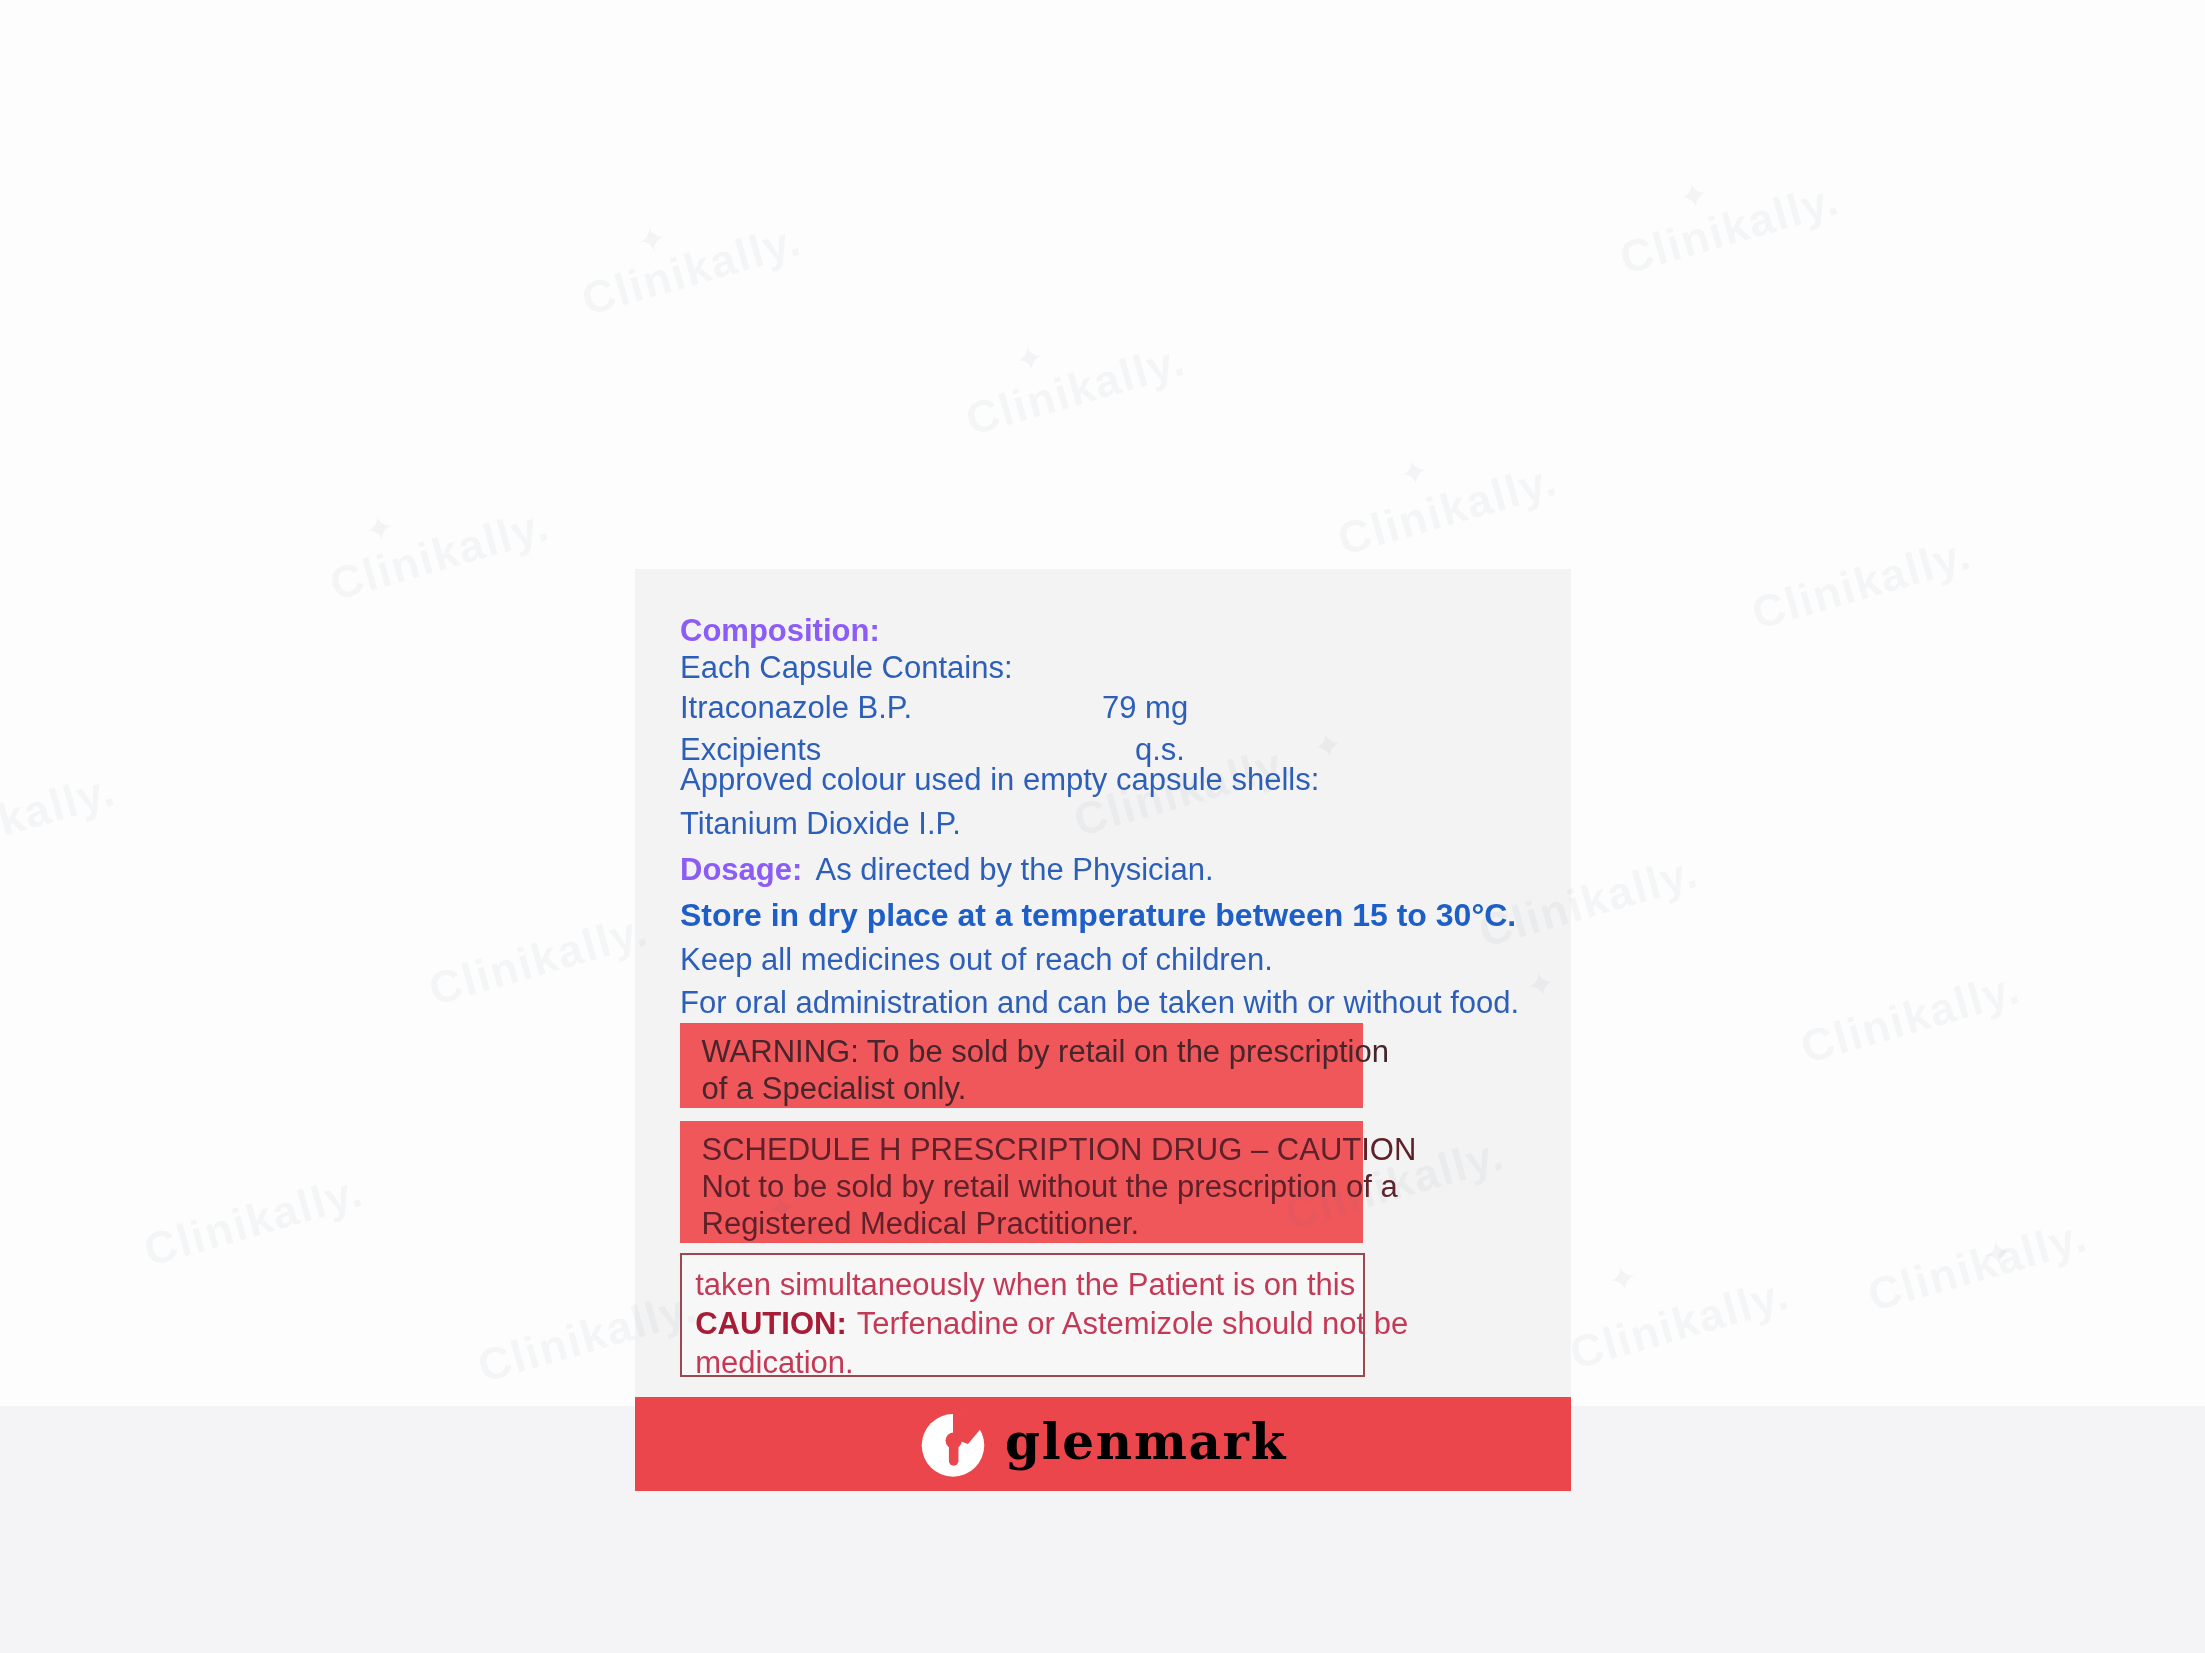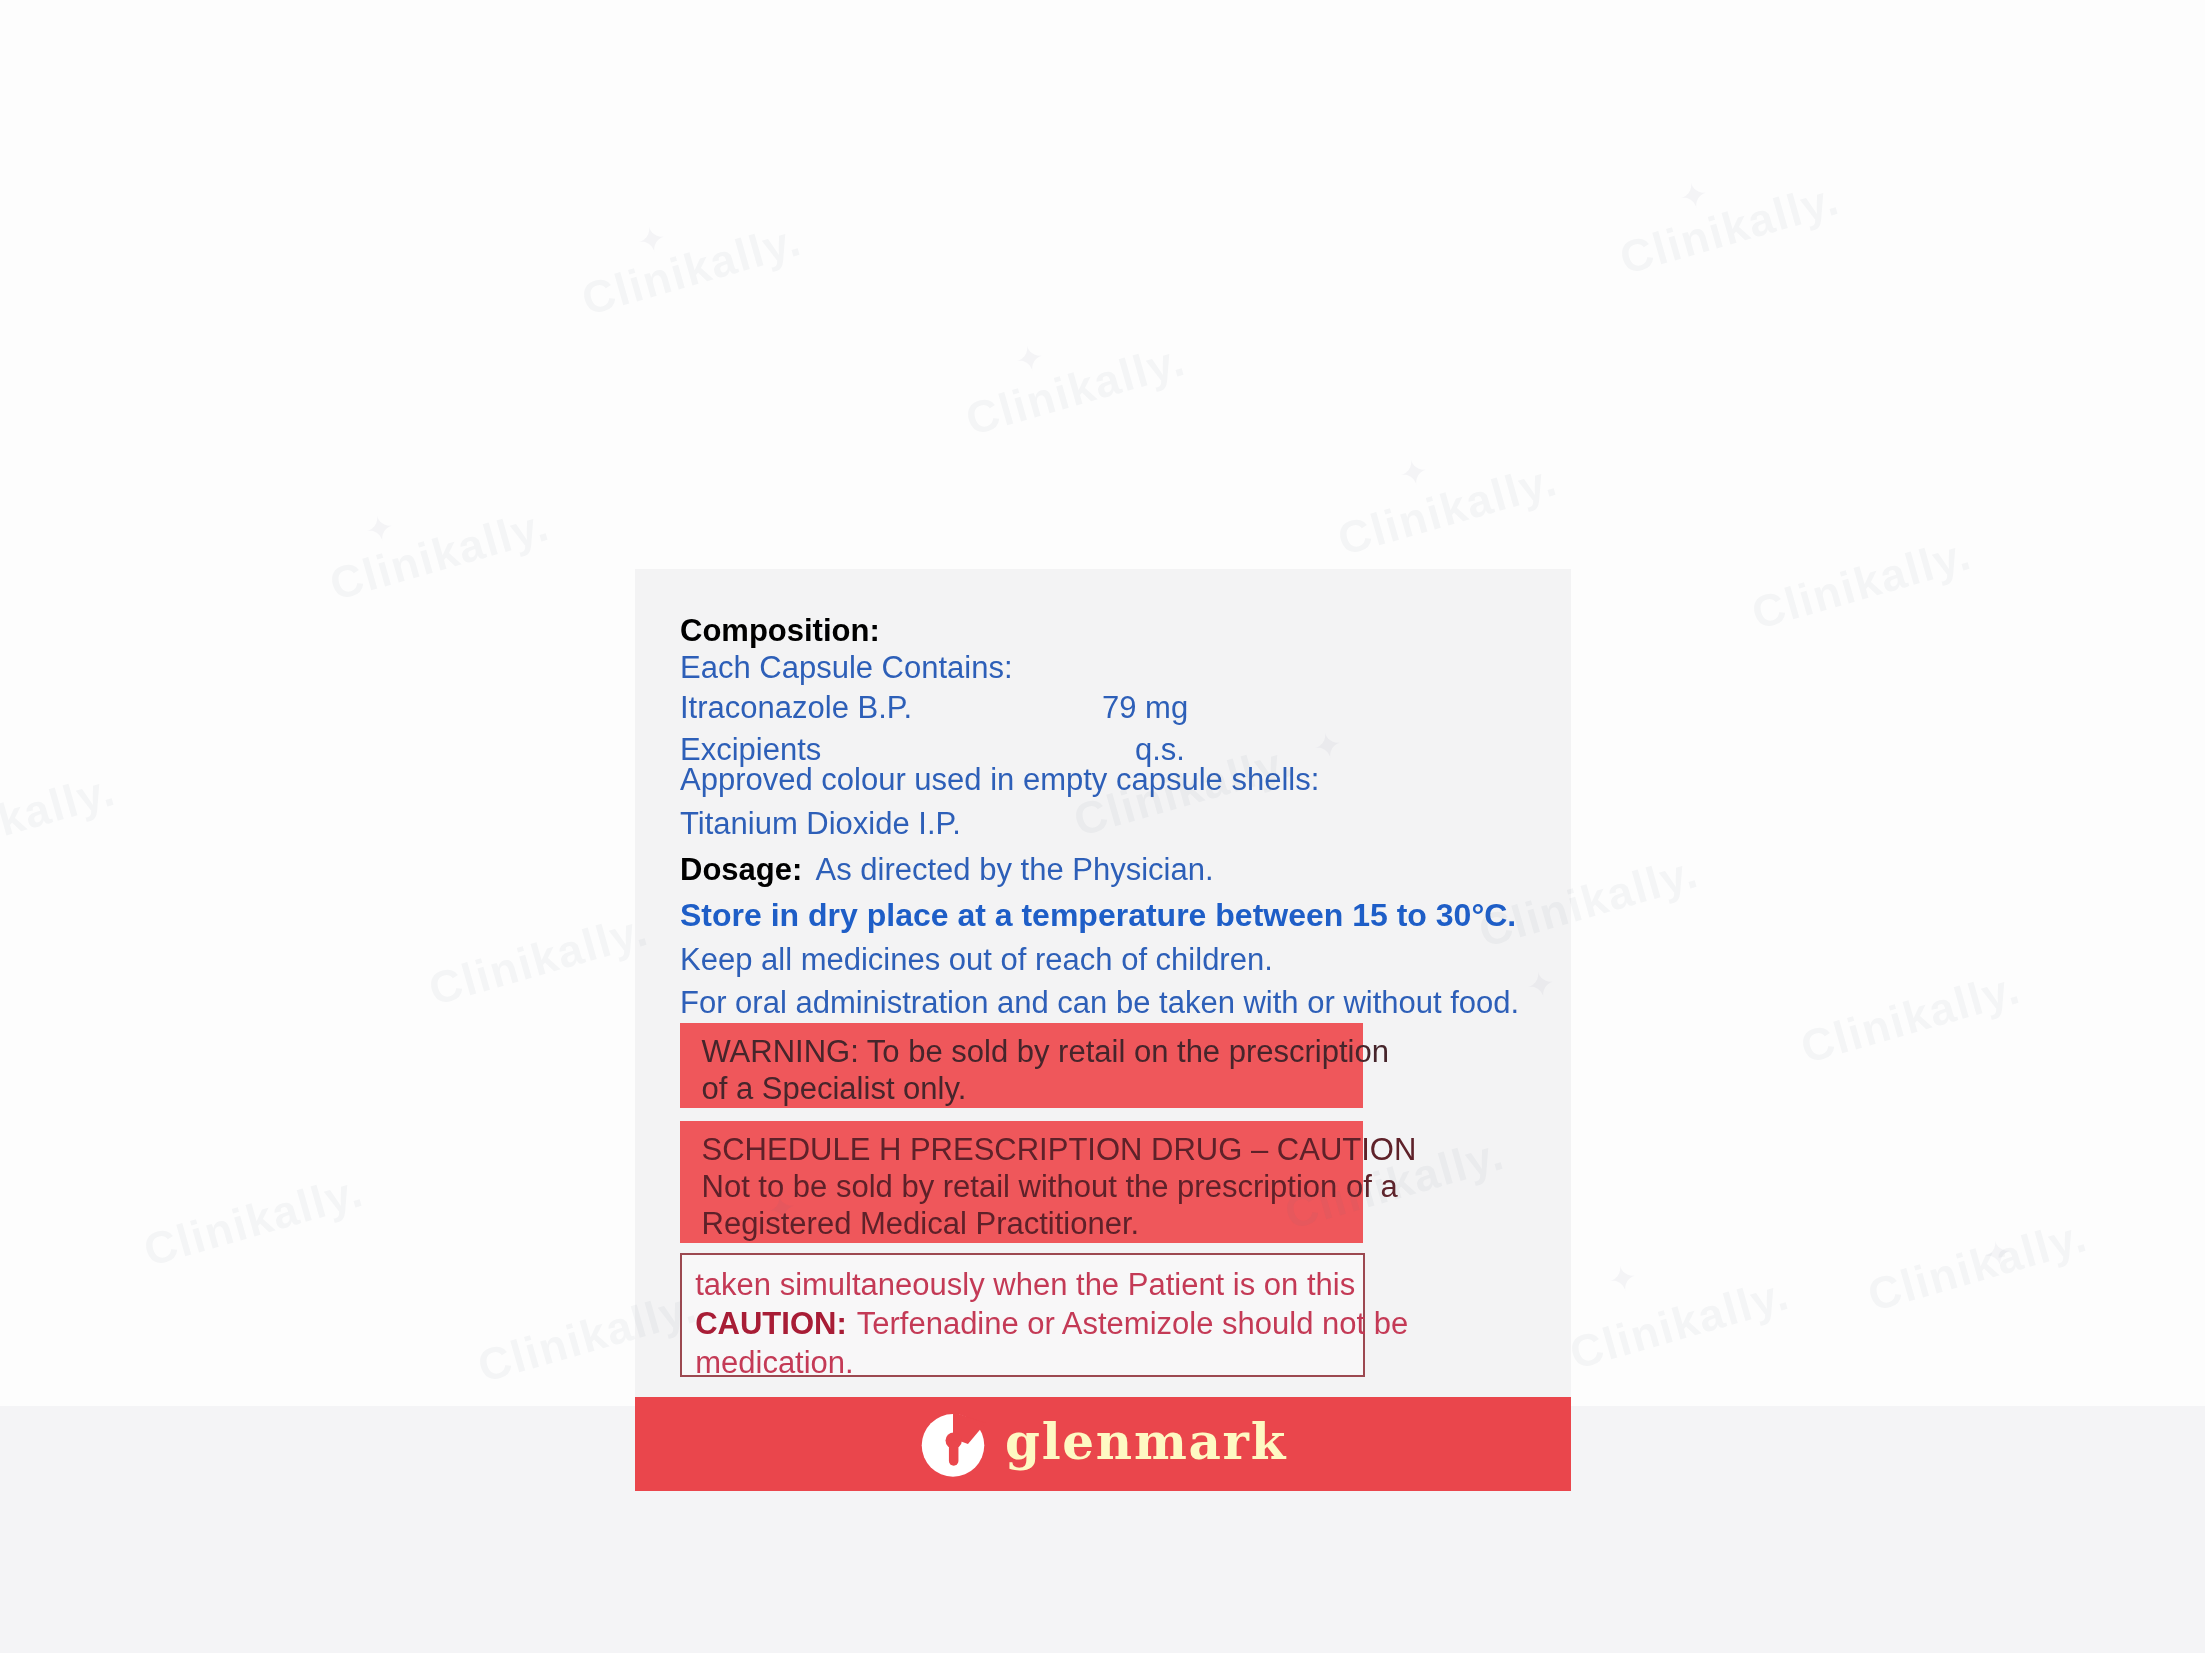--- a/index.html
+++ b/index.html
@@ -28,21 +28,21 @@
   }
   
   .label{
     position:absolute;left:635px;top:569px;width:936px;height:922px;
     background:#f3f3f4;z-index:2;
   }
   .line{
     position:absolute;left:45px;white-space:nowrap;
     font-size:31px;line-height:1.1;color:#2d5fb8;
   }
-  .hd{color:#000000;font-weight:700;margin-right:13.2px;}
+  .hd{color:#8b5cf6;font-weight:700;margin-right:13.2px;}
   .val{position:absolute;top:0;}
   .bold-blue{color:#1e5ec7;font-weight:700;font-size:32px;}
   .redbox{
     position:absolute;left:45px;width:683px;background:#ef575b;
     box-sizing:border-box;padding:10px 8.3px 0 21.5px;
   }
   .redbox .bl{font-size:31px;line-height:37px;white-space:nowrap;}
   .warnbox .bl{color:#46252b;}
   .schedbox .bl{color:#5e2129;}
   .cautionbox{
@@ -52,21 +52,21 @@
   }
   .cautionbox .bl{font-size:31px;line-height:39px;color:#c43a56;white-space:nowrap;}
   .cautionbox .chd{color:#a81d36;font-weight:700;margin-right:10px;}
   
   .band{
     position:absolute;left:0;top:828px;width:936px;height:94px;
     background:#ea464c;display:flex;align-items:center;justify-content:center;gap:18px;
   }
   .brand-name{
     font-family:"DejaVu Serif",serif;font-weight:700;font-size:50px;
-    color:#fef9c3;letter-spacing:1.7px;line-height:1;padding-bottom:5px;
+    color:#000000;letter-spacing:1.7px;line-height:1;padding-bottom:5px;
   }
   .logo-g{width:68px;height:68px;display:block;}
 </style>
 </head>
 <body>
 
 <div class="bottom-strip"></div>
 
 <div class="label">
 

